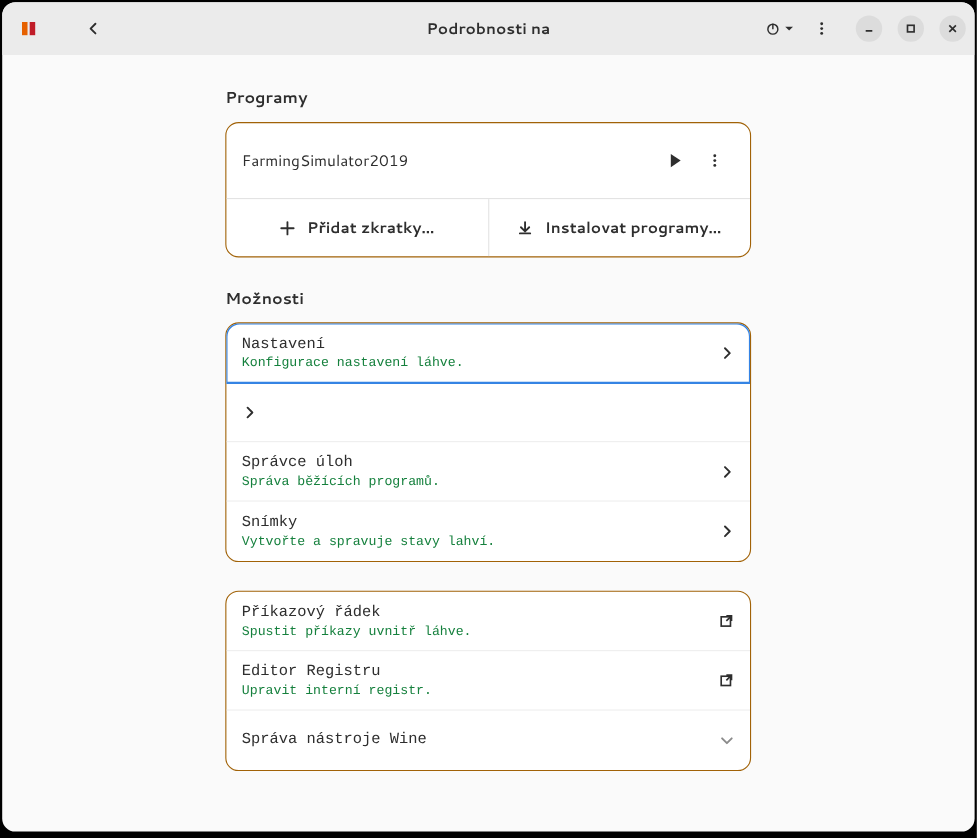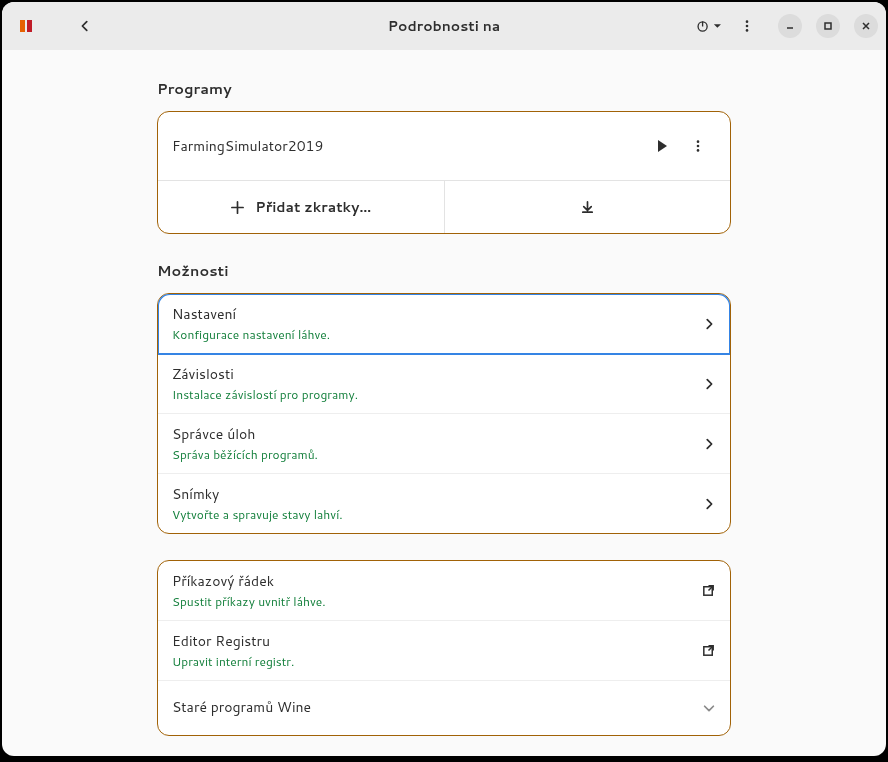--- a/index.html
+++ b/index.html
@@ -7,30 +7,30 @@
 .window { width: 884px; height: 754px; margin: 2px; background: #fafafa; border-radius: 12px; display: flex; flex-direction: column; overflow: hidden; box-shadow: 0 2px 8px rgba(0,0,0,0.3); }
 .header { height: 48px; background: #ebebeb; display: flex; align-items: center; padding: 0 8px; position: relative; }
 .header-icon { width: 16px; height: 16px; margin: 0 8px; display: flex; align-items: center; justify-content: center; }
 .back-btn { width: 34px; height: 34px; border-radius: 6px; display: flex; align-items: center; justify-content: center; margin-left: 26px; cursor: pointer; }
 .title { position: absolute; left: 50%; transform: translateX(-50%); font-weight: 700; font-size: 14px; color: #2e2e2e; }
 .header-right { margin-left: auto; display: flex; align-items: center; gap: 4px; }
 .hbtn { width: 34px; height: 34px; border-radius: 6px; display: flex; align-items: center; justify-content: center; cursor: pointer; }
 .power-group { display: flex; align-items: center; gap: 0; padding: 0 4px; cursor: pointer; }
 .wcbtn { width: 24px; height: 24px; border-radius: 50%; background: #dcdcdc; display: flex; align-items: center; justify-content: center; margin-left: 10px; cursor: pointer; }
 .content { flex: 1; overflow-y: auto; padding: 28px 0 40px; }
-.section { width: 574px; margin: 0 auto 26px; }
+.section { width: 478px; margin: 0 auto 26px; }
 .section-title { font-weight: 700; font-size: 14.5px; color: #2e2e2e; margin-bottom: 12px; }
 .card { background: #fff; border: 1px solid #a16207; border-radius: 12px; overflow: hidden; }
 .program-row { display: flex; align-items: center; padding: 16px 14px; }
 .program-name { font-size: 14px; color: #2e2e2e; flex: 1; }
 .icon-btn { width: 36px; height: 36px; display: flex; align-items: center; justify-content: center; cursor: pointer; border-radius: 6px; }
 .action-row { display: flex; border-top: 1px solid #e3e3e3; justify-content: center; }
 .action-btn { flex: 1; display: flex; align-items: center; justify-content: center; gap: 10px; padding: 16px 0; cursor: pointer; font-size: 14px; font-weight: 700; color: #2e2e2e; }
 .action-btn:first-child { border-right: 1px solid #e3e3e3; }
-.list-row { display: flex; align-items: center; padding: 10px 14px; border-bottom: 1px solid #eee; cursor: pointer; min-height: 54px; }
+.list-row { display: flex; align-items: center; padding: 10px 14px; border-bottom: 1px solid #eee; cursor: pointer; min-height: 54px; font-family: Liberation Mono, monospace; }
 .list-row:last-child { border-bottom: none; }
 .list-row.selected { outline: 2px solid #3584e4; outline-offset: -1px; border-radius: 12px 12px 0 0; position: relative; z-index: 1; }
 .row-text { flex: 1; }
 .row-title { font-size: 14px; color: #2e2e2e; margin-bottom: 2px; }
 .row-sub { font-size: 12px; color: #15803d; }
 .row-icon { color: #2e2e2e; }
 svg { display: block; }
 </style>
 </head>
 <body>
@@ -108,42 +108,39 @@
           <div class="action-btn">
             <svg width="15" height="15" viewBox="0 0 16 16">
                 <path d="M8 2 V14 M2 8 H14" stroke="#2e2e2e" stroke-width="1.8" stroke-linecap="round"></path>
               </svg>
             <span>Přidat zkratky…</span>
           </div>
           <div class="action-btn">
             <svg width="15" height="15" viewBox="0 0 16 16">
                 <path d="M8 2 V10 M4 7 L8 11 L12 7 M3 13 H13" stroke="#2e2e2e" stroke-width="1.8" fill="none" stroke-linecap="round" stroke-linejoin="round"></path>
               </svg>
+            <span>Instalovat programy…</span>
           </div>
         </div>
       </div>
     </div>
 
     <div class="section">
       <div class="section-title">Možnosti</div>
       <div class="card">
         <div class="list-row selected">
           <div class="row-text">
             <div class="row-title">Nastavení</div>
             <div class="row-sub">Konfigurace nastavení láhve.</div>
           </div>
           <svg class="row-icon" width="14" height="14" viewBox="0 0 16 16">
               <path d="M6 3 L11 8 L6 13" stroke="#2e2e2e" stroke-width="2" fill="none" stroke-linecap="round" stroke-linejoin="round"></path>
             </svg>
         </div>
         <div class="list-row">
-          <div class="row-text">
-            <div class="row-title">Závislosti</div>
-            <div class="row-sub">Instalace závislostí pro programy.</div>
-          </div>
           <svg class="row-icon" width="14" height="14" viewBox="0 0 16 16">
               <path d="M6 3 L11 8 L6 13" stroke="#2e2e2e" stroke-width="2" fill="none" stroke-linecap="round" stroke-linejoin="round"></path>
             </svg>
         </div>
         <div class="list-row">
           <div class="row-text">
             <div class="row-title">Správce úloh</div>
             <div class="row-sub">Správa běžících programů.</div>
           </div>
           <svg class="row-icon" width="14" height="14" viewBox="0 0 16 16">
@@ -179,21 +176,21 @@
             <div class="row-title">Editor Registru</div>
             <div class="row-sub">Upravit interní registr.</div>
           </div>
           <svg class="row-icon" width="15" height="15" viewBox="0 0 16 16">
               <rect x="3" y="4" width="9" height="9" stroke="#2e2e2e" stroke-width="1.6" fill="none"></rect>
               <path d="M8 3 H13 V8 M13 3 L8 8" stroke="#2e2e2e" stroke-width="1.6" fill="none"></path>
             </svg>
         </div>
         <div class="list-row">
           <div class="row-text">
-            <div class="row-title">Staré programů Wine</div>
+            <div class="row-title">Správa nástroje Wine</div>
           </div>
           <svg class="row-icon" width="14" height="14" viewBox="0 0 16 16">
               <path d="M3 6 L8 11 L13 6" stroke="#8b8b8b" stroke-width="2" fill="none" stroke-linecap="round" stroke-linejoin="round"></path>
             </svg>
         </div>
       </div>
     </div>
 
   </div>
 </div>

